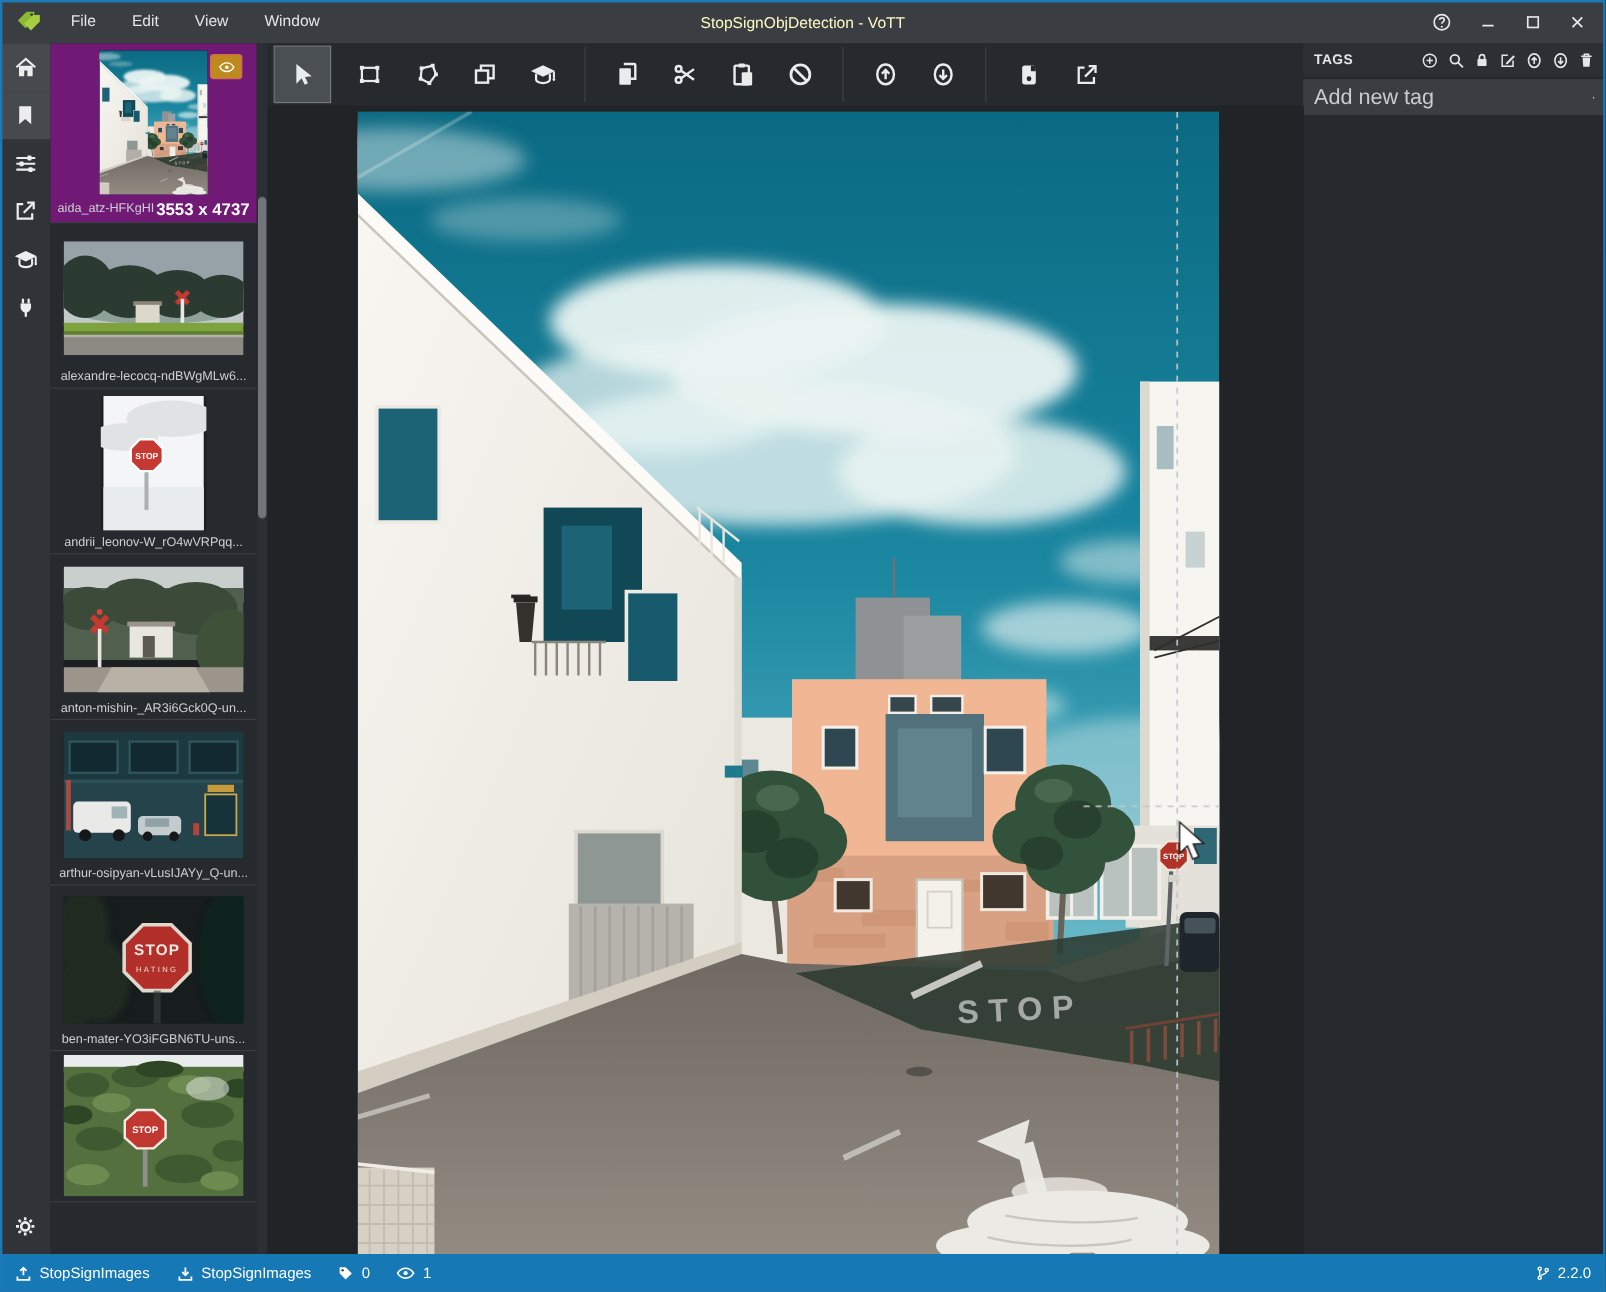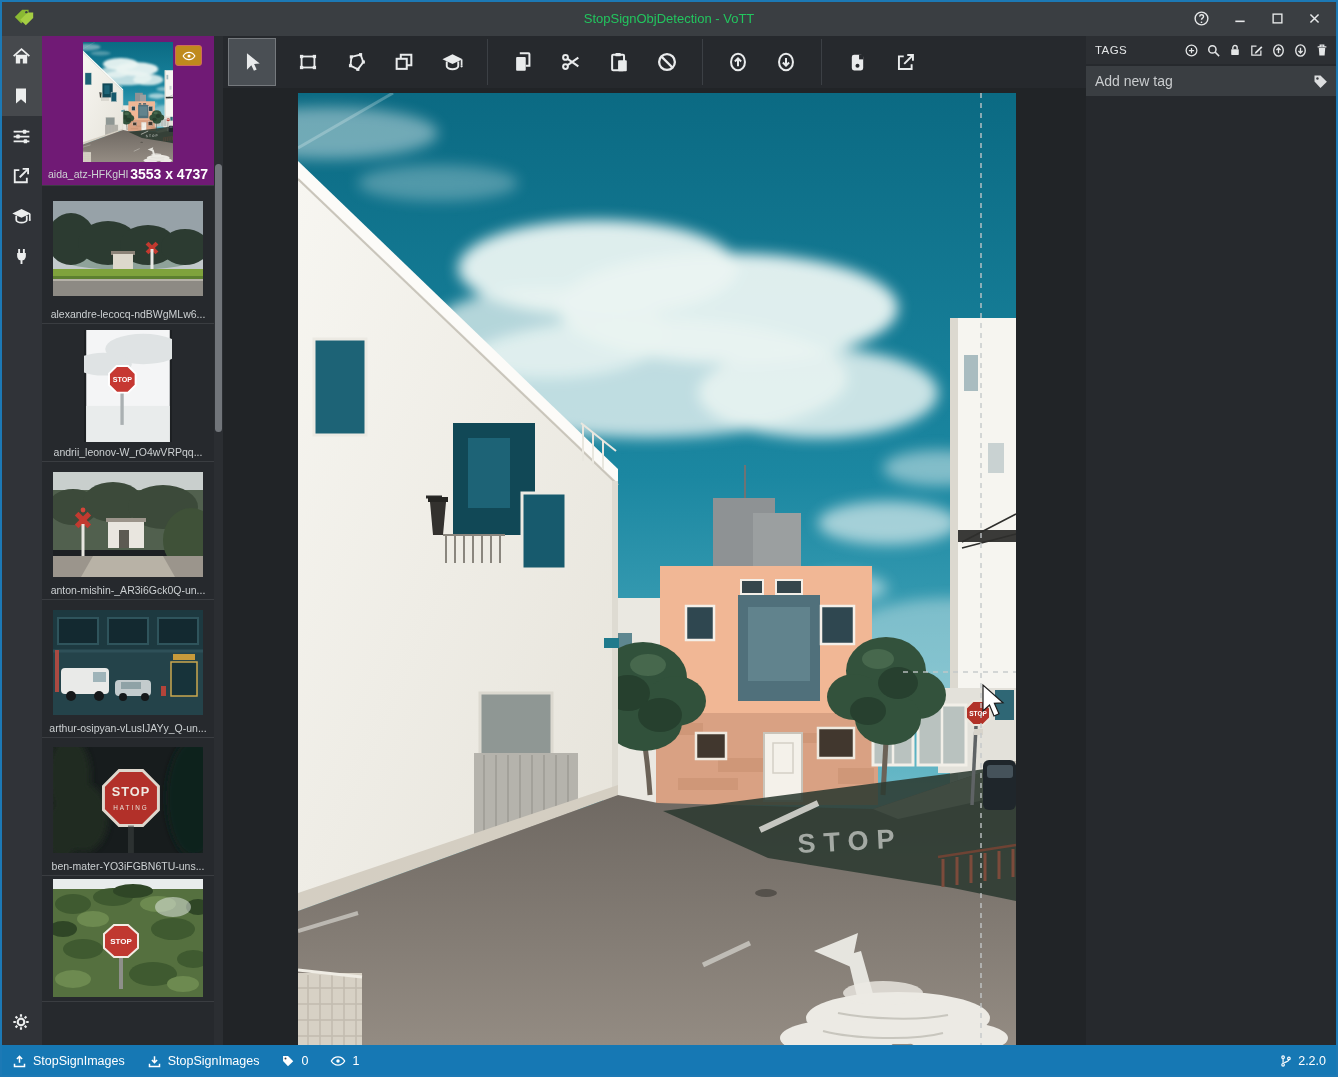--- a/index.html
+++ b/index.html
@@ -6,21 +6,21 @@
   html,body { background:#111; }
   .window{position:relative;width:1338px;height:1077px;background:#26292d;overflow:hidden;
     font-family:"Liberation Sans",sans-serif;color:#dcdedf;}
   .border-overlay{position:absolute;inset:0;box-shadow:inset 0 0 0 2px #1c79b5;pointer-events:none;z-index:99;}
 
   
   .titlebar{position:absolute;top:0;left:0;right:0;height:36px;background:#3a3e42;display:flex;align-items:center;z-index:5;}
   .logo{margin-left:12px;width:24px;height:22px;display:flex;align-items:center;justify-content:center;color:#8ab933;}
   .menus{display:flex;margin-left:8px;}
   .menu-item{padding:0 15px;font-size:13px;color:#e2e4e5;line-height:36px;cursor:default;}
-  .win-title{position:absolute;left:0;right:0;text-align:center;font-size:13px;color:#22c55e;pointer-events:none;}
+  .win-title{position:absolute;left:0;right:0;text-align:center;font-size:13px;color:#fef9c3;pointer-events:none;}
   .win-controls{margin-left:auto;display:flex;align-items:center;gap:22px;padding-right:16px;z-index:2;color:#e6e8e9;}
 
   .ic{display:inline-block;vertical-align:middle;}
 
   
   .content{position:absolute;top:36px;bottom:27px;left:0;right:0;display:flex;}
 
   .rail{width:42px;background:#303338;display:flex;flex-direction:column;align-items:center;position:relative;flex:none;}
   .rail-item{width:42px;height:40px;display:flex;align-items:center;justify-content:center;color:#eceeee;}
   .rail-item.litebg{background:#46494d;}
@@ -47,28 +47,28 @@
   .toolbar{height:52px;display:flex;align-items:center;background:#26292d;padding-left:5px;flex:none;}
   .tbtn{width:46px;height:46px;display:flex;align-items:center;justify-content:center;color:#e9ebec;margin:0 1px;}
   .tbtn.active{background:#4a4f54;outline:1px solid #75797d;margin-right:9px;}
   .tsep{width:1px;height:46px;background:#3c4045;margin:0 11px;}
   .canvas{flex:1;position:relative;background:#212427;overflow:hidden;}
   .photo{position:absolute;left:75px;top:5px;width:718px;height:957px;}
 
   
   .tags-panel{width:252px;background:#26292d;display:flex;flex-direction:column;flex:none;}
   .tags-header{height:28px;background:#2c2f33;display:flex;align-items:center;padding:0 9px;color:#e4e6e7;flex:none;}
-  .tags-title{font-size:11.5px;font-weight:normal;letter-spacing:.4px;}
+  .tags-title{font-size:11.5px;font-weight:bold;letter-spacing:.4px;}
   .tags-actions{margin-left:auto;display:flex;gap:7px;align-items:center;}
   .tag-row{height:28px;display:flex;align-items:center;background:#283503;margin-top:7px;flex:none;}
   .tag-swatch{width:14px;height:28px;background:#a1c23b;flex:none;}
   .tag-name{margin-left:12px;font-size:15px;color:#fff;}
   .tag-count{margin-left:auto;margin-right:8px;font-size:14px;color:#fff;font-weight:bold;}
   .add-tag{height:30px;background:#3a3e42;margin-top:2px;display:flex;align-items:center;padding:0 9px;flex:none;}
-  .add-tag input{flex:1;background:transparent;border:none;outline:none;color:#5eead4;font-size:14px;
+  .add-tag input{flex:1;background:transparent;border:none;outline:none;color:#5eead4;font-size:18px;
     font-family:"Liberation Sans",sans-serif;}
   .add-tag input::placeholder{color:#c9ccce;opacity:1;}
 
   
   .statusbar{position:absolute;bottom:0;left:0;right:0;height:27px;background:#1678b4;display:flex;align-items:center;
     color:#fff;font-size:12.5px;padding:16px 12px;z-index:5;}
   .sb-item{display:flex;align-items:center;gap:6px;margin-right:22px;}
   .sb-right{margin-left:auto;display:flex;align-items:center;gap:5px;justify-content:center;}
 
   svg text{font-family:"Liberation Sans",sans-serif;}
@@ -407,20 +407,26 @@
 </svg>
 
 <div class="window">
 
   <div class="titlebar">
     <span class="logo">
         <svg class="ic" width="22" height="22">
           <use href="#i-tags-logo"></use>
         </svg>
       </span>
+    <nav class="menus">
+      <span class="menu-item">File</span>
+      <span class="menu-item">Edit</span>
+      <span class="menu-item">View</span>
+      <span class="menu-item">Window</span>
+    </nav>
     <div class="win-title">StopSignObjDetection - VoTT</div>
     <div class="win-controls">
       <svg class="ic" width="17" height="17">
           <use href="#i-help"></use>
         </svg>
       <svg class="ic" width="16" height="16">
           <use href="#i-min"></use>
         </svg>
       <svg class="ic" width="15" height="15">
           <use href="#i-max"></use>

